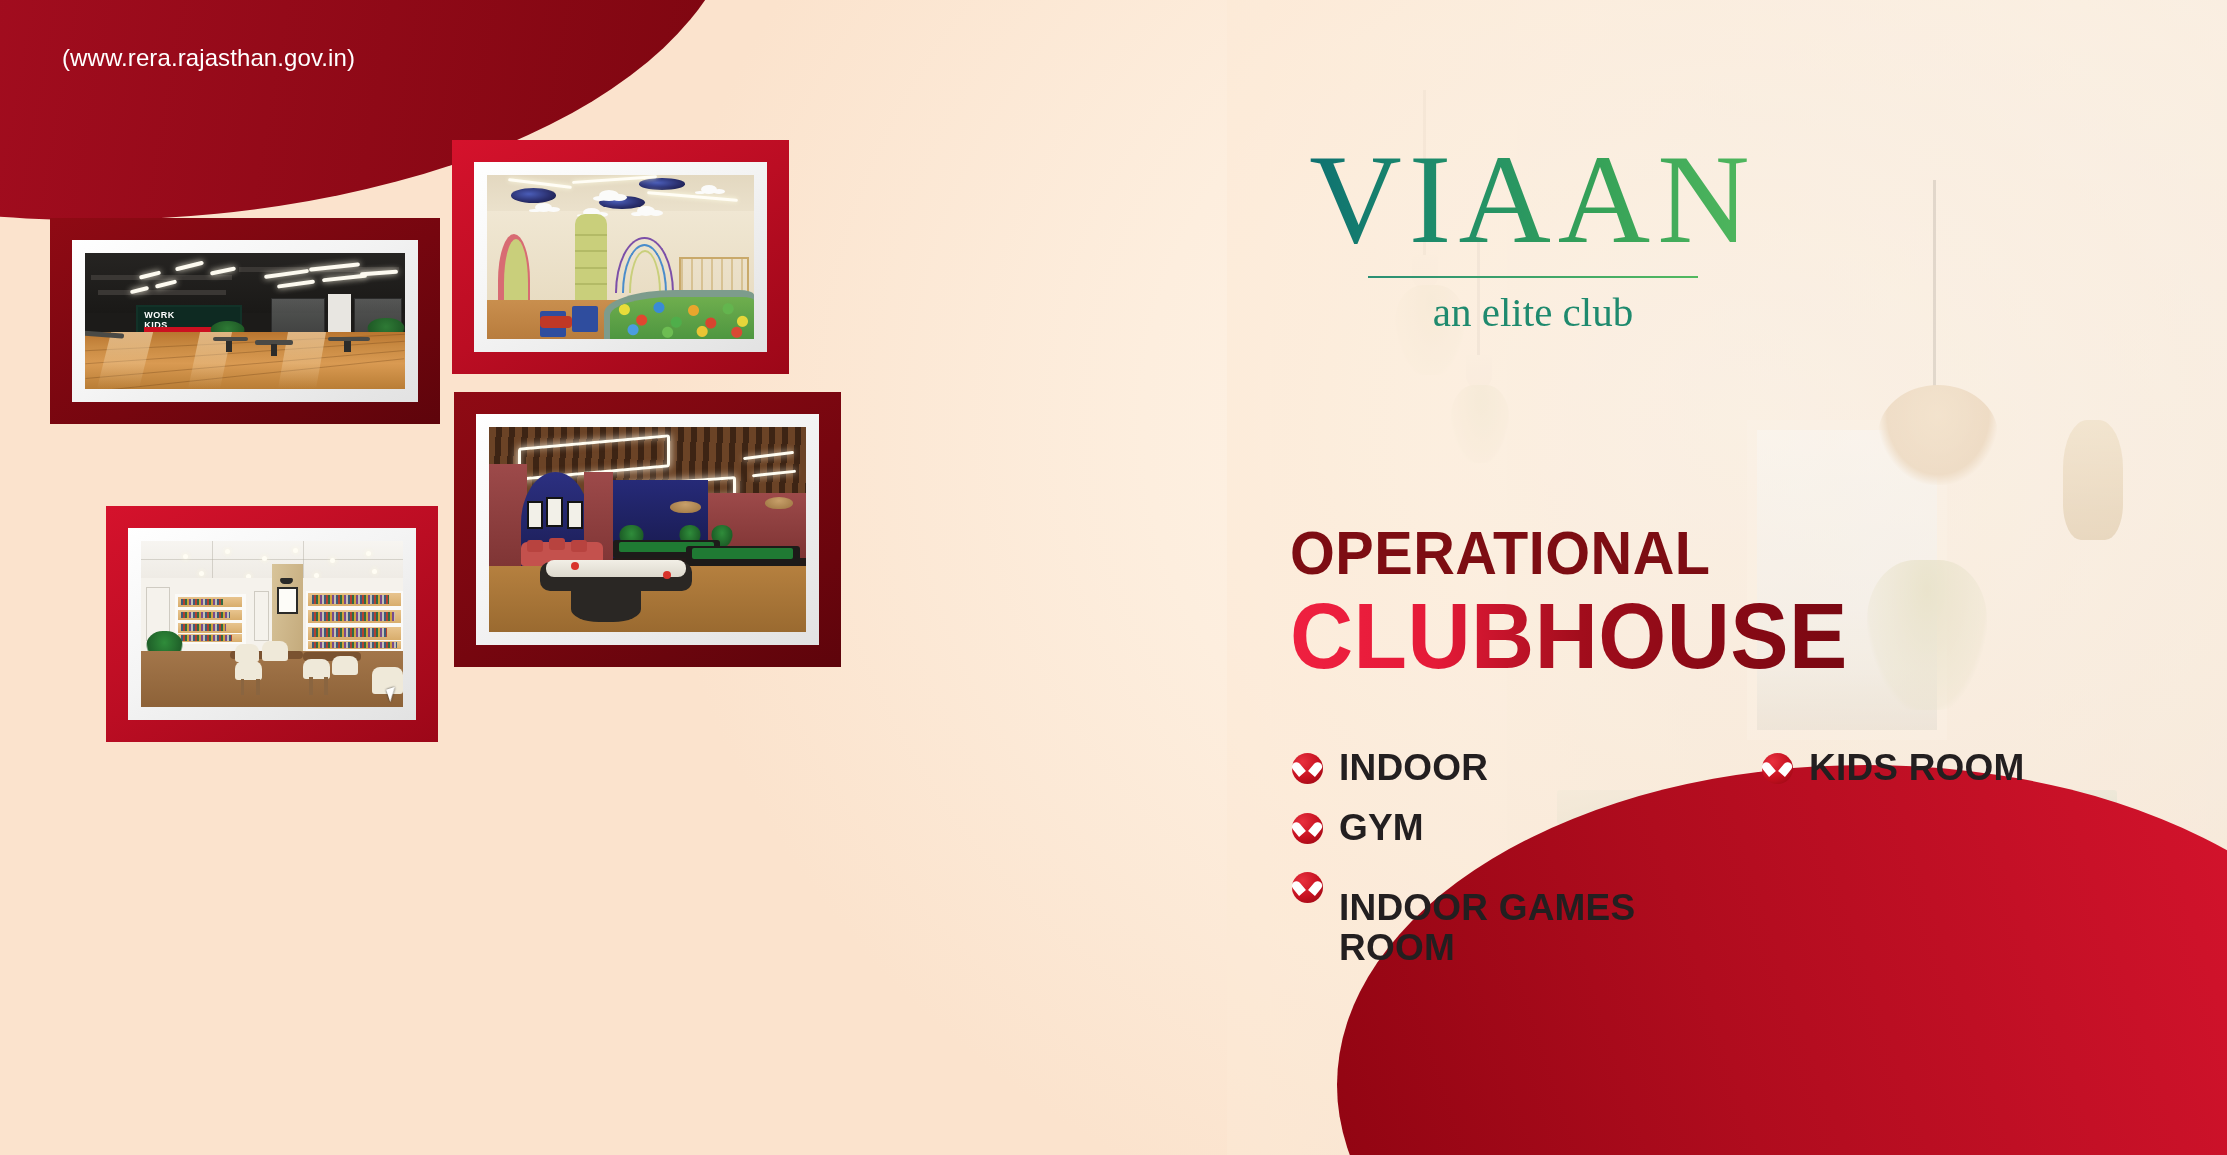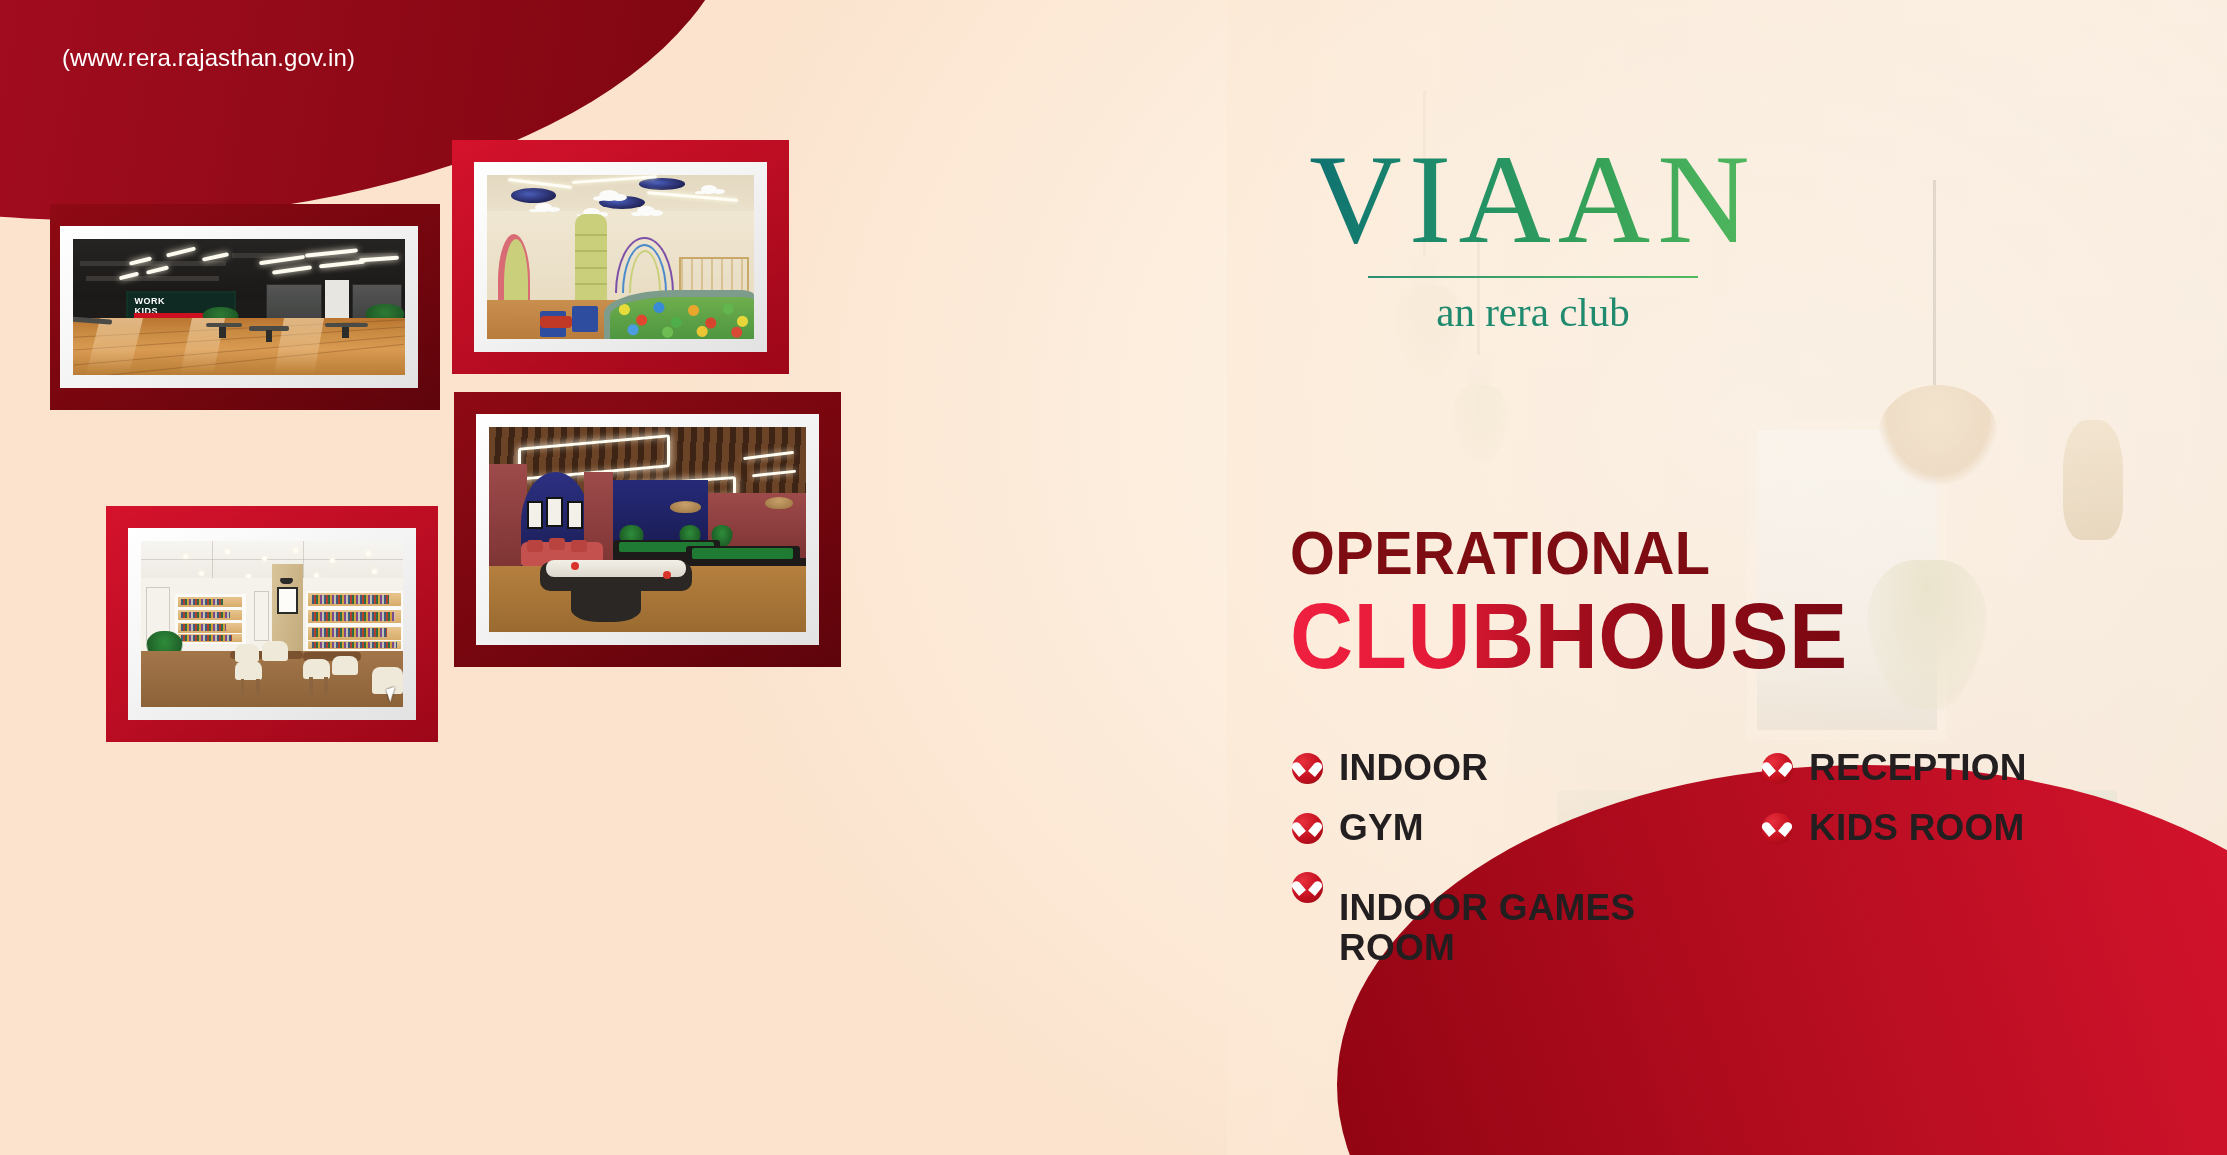--- a/index.html
+++ b/index.html
@@ -75,21 +75,21 @@
   .frame { position:absolute; }
   .frame .mat { width:100%; height:100%; padding:13px;
     background:linear-gradient(150deg,#ffffff 0%,#f4f4f4 45%,#e2e2e2 100%);
     box-shadow:0 0 0 0 rgba(0,0,0,0); }
   .frame .photo { width:100%; height:100%; overflow:hidden; position:relative; }
 
   .frame.dark { background:linear-gradient(150deg,#8f0a14 0%,#76060f 55%,#5e040b 100%); padding:22px; }
   .frame.bright { background:linear-gradient(150deg,#d5122c 0%,#bb0d23 50%,#9c0718 100%); padding:22px; }
 
   
-  #f-gym { left:50px; top:204px; width:390px; height:206px;padding-left:10px; }
+  #f-gym { left:50px; top:218px; width:390px; height:206px; }
   
   #f-kids { left:452px; top:140px; width:337px; height:234px; }
   
   #f-games { left:454px; top:392px; width:387px; height:275px; }
   
   #f-library { left:106px; top:506px; width:332px; height:236px; }
 
   
   .gym { position:absolute; inset:0; background:#1c1b19; }
   .gym .ceil { position:absolute; top:0; left:0; right:0; height:44%;
@@ -489,21 +489,21 @@
           <div class="chair" style="left:88%;top:76%;width:12%;height:16%;"></div>
           <div class="cursor"></div>
         </div>
       </div>
     </div>
   </div>
 
   <div class="logo">
     <div class="viaan">VIAAN</div>
     <div class="rule"></div>
-    <div class="tag">an rera club</div>
+    <div class="tag">an elite club</div>
   </div>
 
   <div class="head">
     <div class="l1">OPERATIONAL</div>
     <div class="l2">CLUBHOUSE</div>
   </div>
 
   <div class="amen">
     <div class="col c1">
       <div class="row">
@@ -515,22 +515,18 @@
         <span class="label">GYM</span>
       </div>
       <div class="row">
         <span class="heart"></span>
         <span class="label" style="max-width:300px;margin-top:21px;">INDOOR GAMES ROOM</span>
       </div>
     </div>
     <div class="col c2">
       <div class="row">
         <span class="heart"></span>
-        <span class="label">RECEPTION</span>
-      </div>
-      <div class="row">
-        <span class="heart"></span>
         <span class="label">KIDS ROOM</span>
       </div>
     </div>
   </div>
 
 </div>
 
 </body></html>

